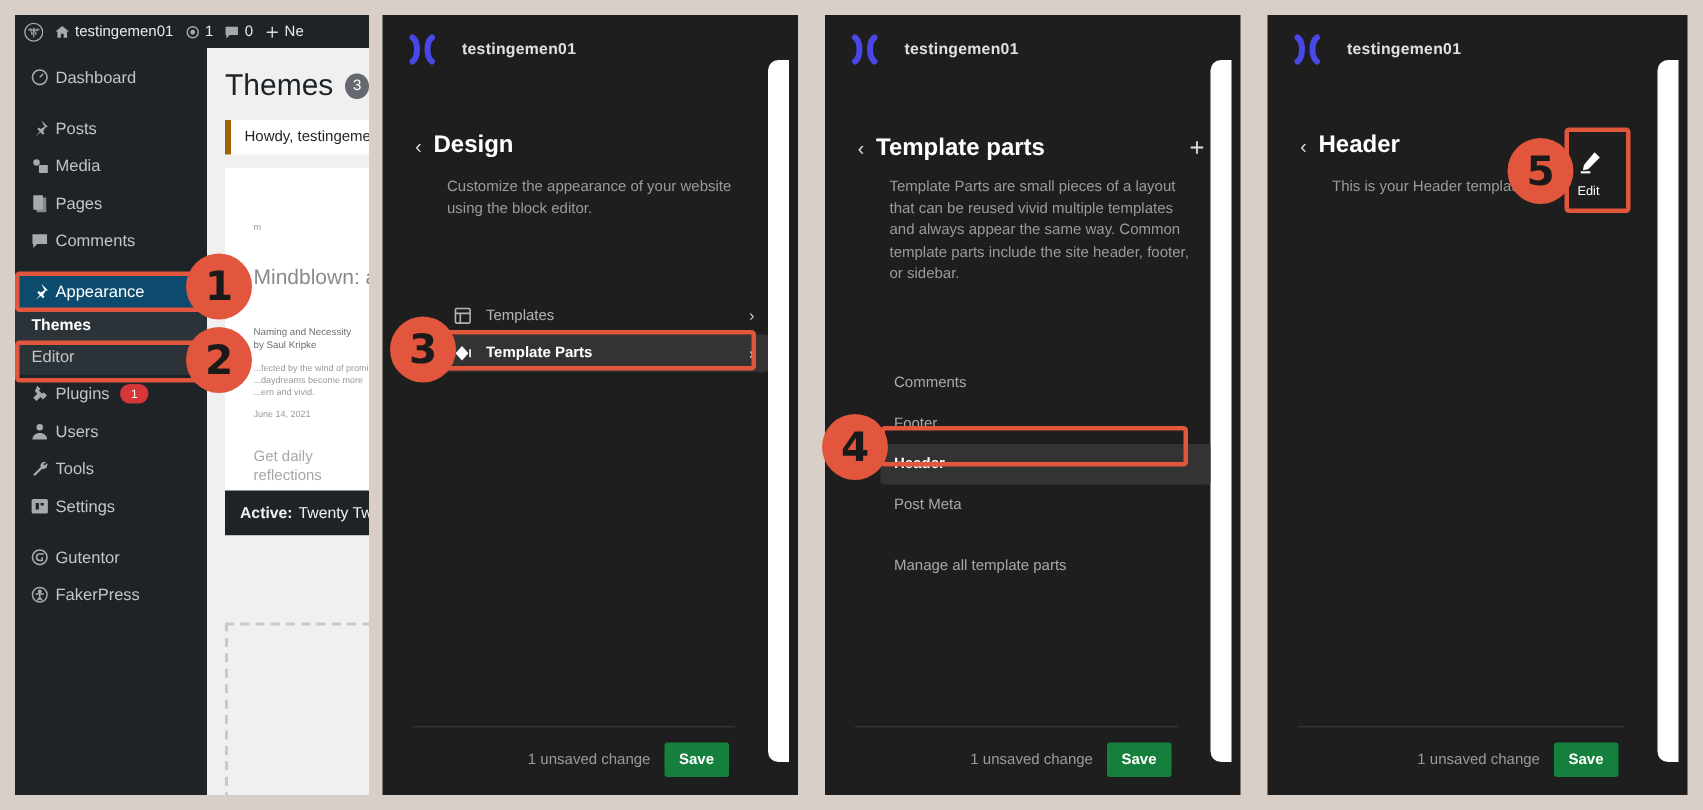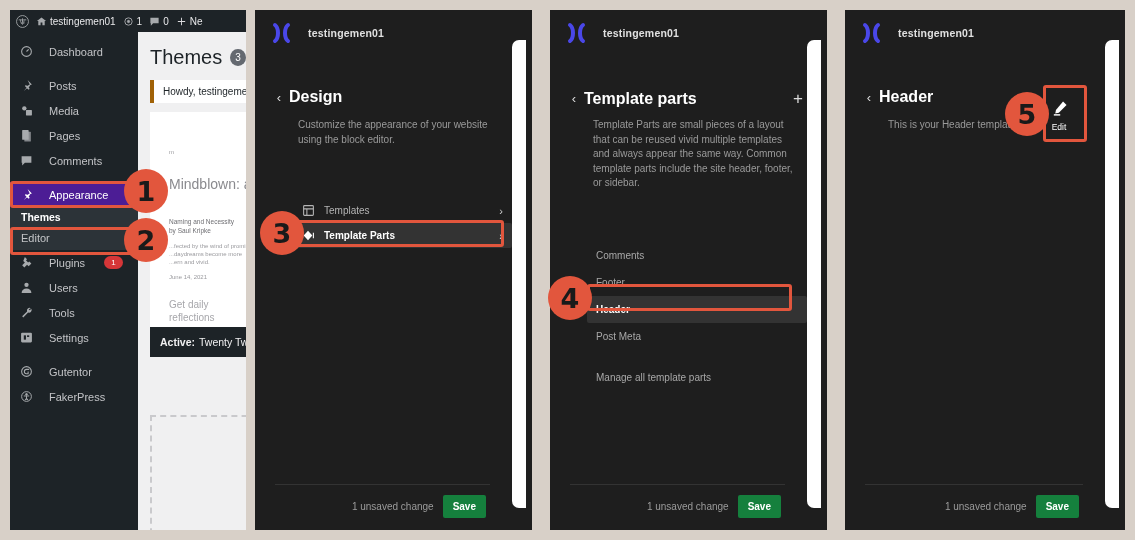--- a/index.html
+++ b/index.html
@@ -24,25 +24,25 @@
     box-sizing:border-box;font-size:10px;
   }
   .ab-item{display:flex;align-items:center;gap:3px;color:#e8e8ea;white-space:nowrap;}
   .ab-item svg{display:block;}
   .wp-logo{width:13px;height:13px;}
   .adminmenu{
     position:absolute;left:0;top:22px;width:128px;bottom:0;
     background:#1d2327;color:#c3c4c7;font-size:11px;
   }
   .menu-row{
-    height:25px;display:flex;align-items:center;gap:16px;
+    height:25px;display:flex;align-items:center;gap:4px;
     padding-left:9px;box-sizing:border-box;color:#c3c4c7;
   }
   .menu-row .mi{width:14px;height:14px;flex:0 0 14px;display:flex;align-items:center;justify-content:center;}
-  .menu-row.current{background:#4c1d95;color:#fff;position:relative;}
+  .menu-row.current{background:#0c4a6e;color:#fff;position:relative;}
   .menu-row.current .arr{position:absolute;right:4px;font-size:9px;color:#fff;}
   .submenu-head{
     height:19px;display:flex;align-items:center;padding-left:11px;
     font-size:10.5px;font-weight:bold;color:#fff;background:#2c3338;
   }
   .submenu-row{
     height:24px;display:flex;align-items:center;padding-left:11px;
     font-size:11px;color:#c3c4c7;background:#2c3338;
   }
   .menu-gap{height:9px;}

